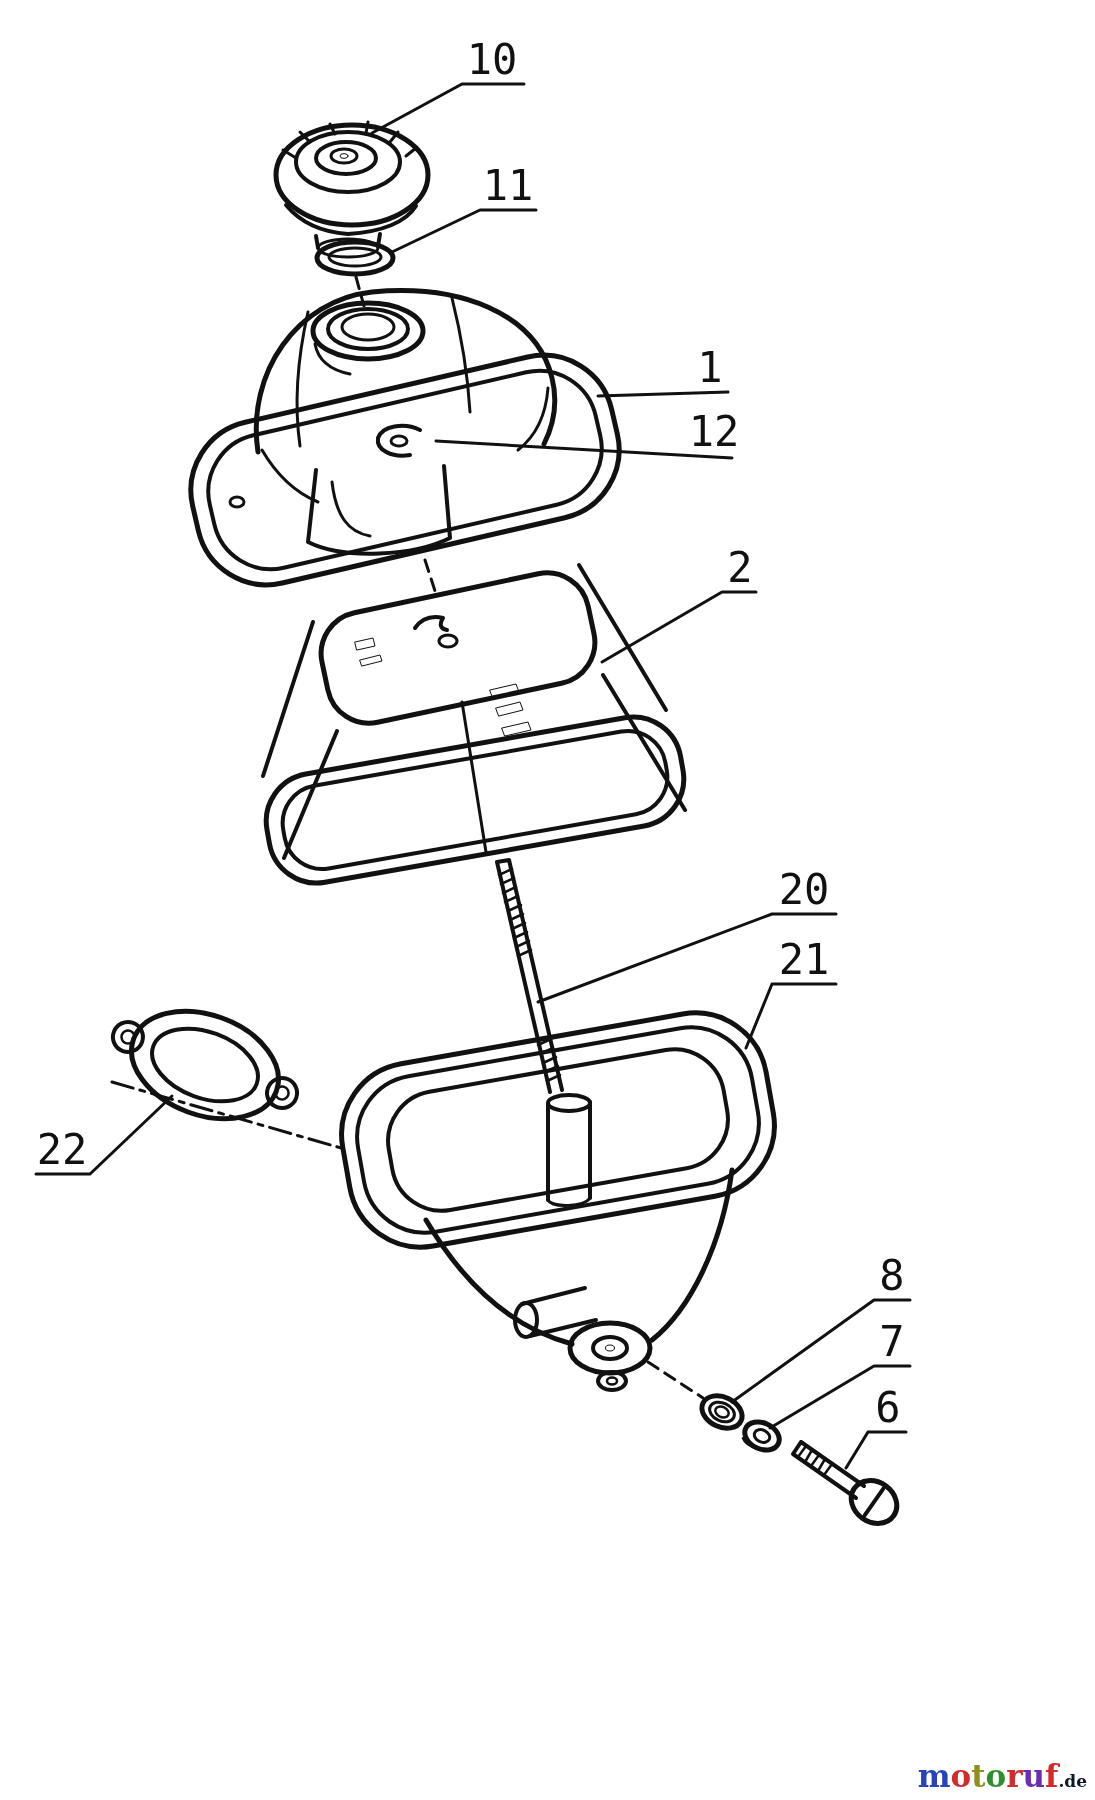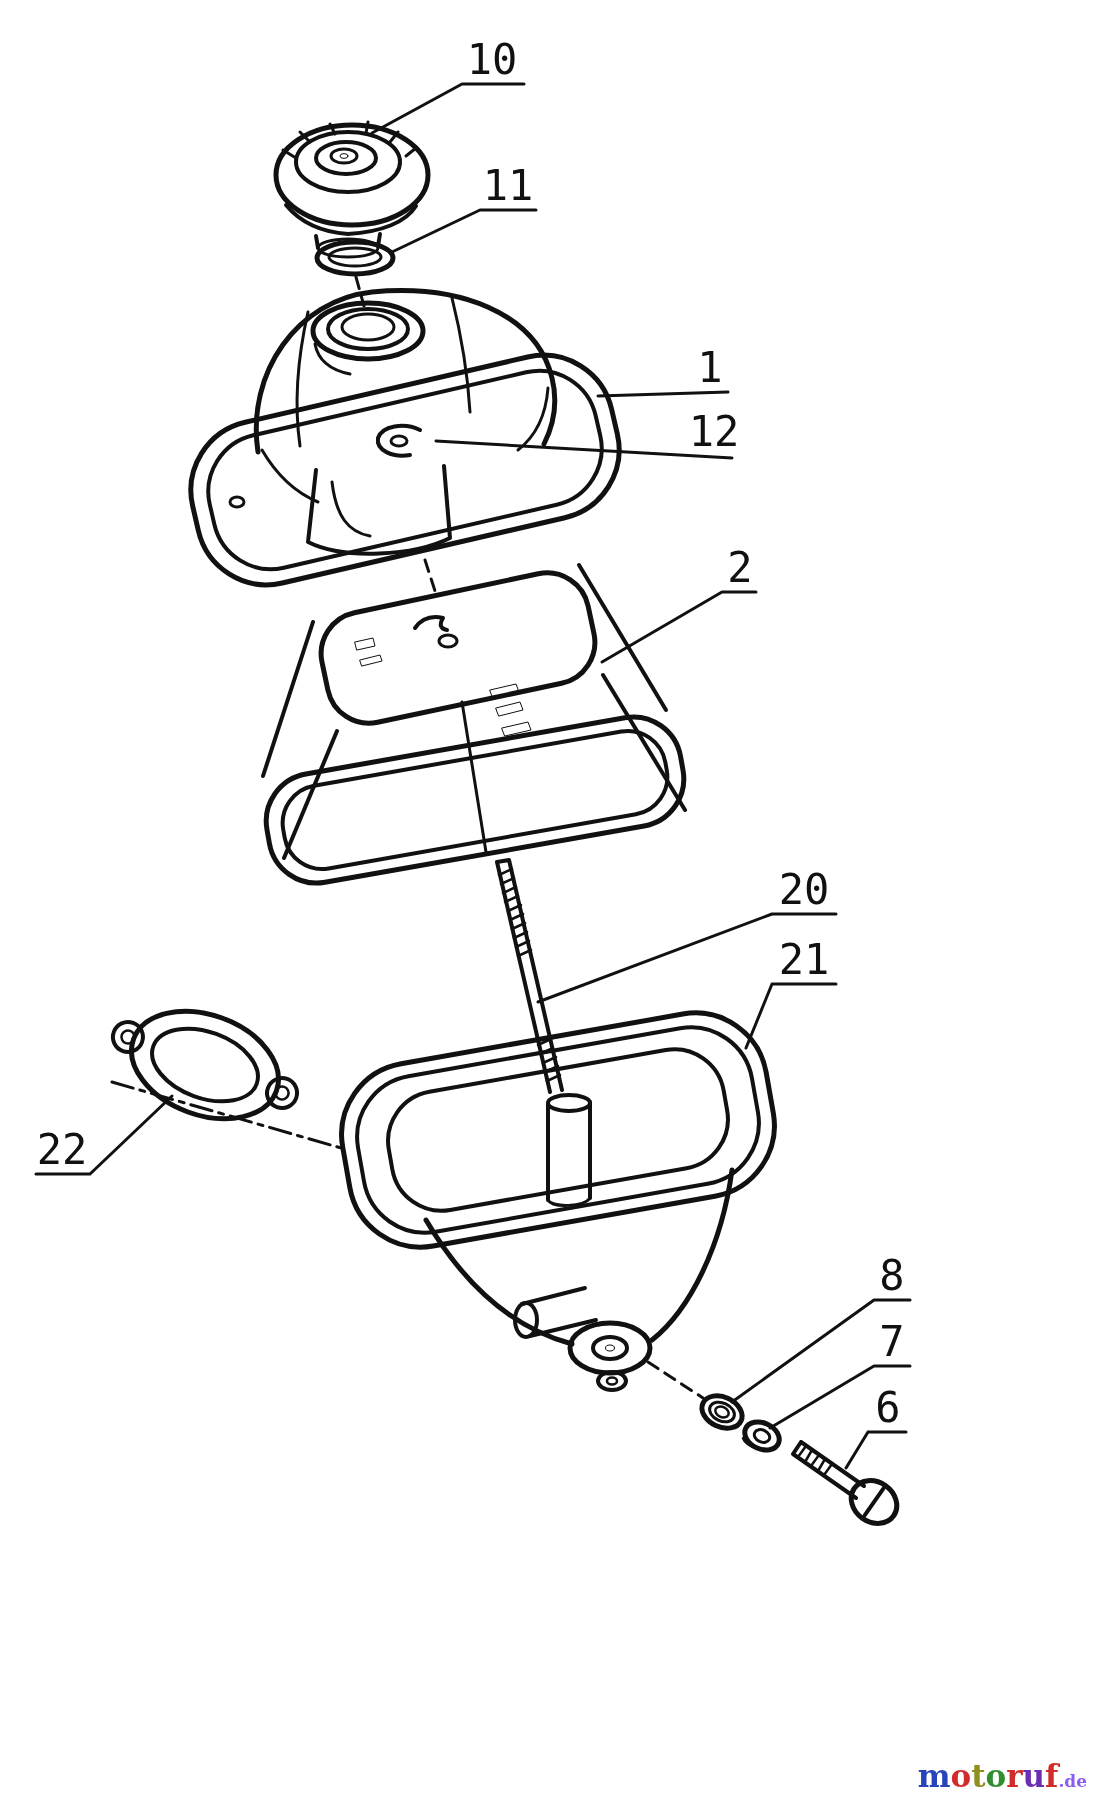--- a/index.html
+++ b/index.html
@@ -233,14 +233,14 @@
     <text x="892" y="1356" text-anchor="middle">7</text>
   </g>
 
   <g class="callout">
     <path class="leader" d="M 868 1432 L 906 1432 M 868 1432 L 846 1468"></path>
     <text x="888" y="1422" text-anchor="middle">6</text>
   </g>
 </svg>
 
 <div class="watermark">
-  <span style="color: rgb(39, 68, 184);">m</span><span style="color: rgb(210, 43, 43);">o</span><span style="color: rgb(143, 143, 31);">t</span><span style="color: rgb(47, 143, 47);">o</span><span style="color: rgb(210, 43, 43);">r</span><span style="color: rgb(106, 47, 176);">u</span><span style="color: rgb(210, 43, 43);">f</span><span class="suffix" style="color: #8b5cf6;">.de</span>
+  <span style="color: rgb(39, 68, 184);">m</span><span style="color: rgb(210, 43, 43);">o</span><span style="color: rgb(143, 143, 31);">t</span><span style="color: rgb(47, 143, 47);">o</span><span style="color: rgb(210, 43, 43);">r</span><span style="color: rgb(106, 47, 176);">u</span><span style="color: rgb(210, 43, 43);">f</span><span class="suffix" style="color: #0f172a;">.de</span>
 </div>
 
 </body></html>

